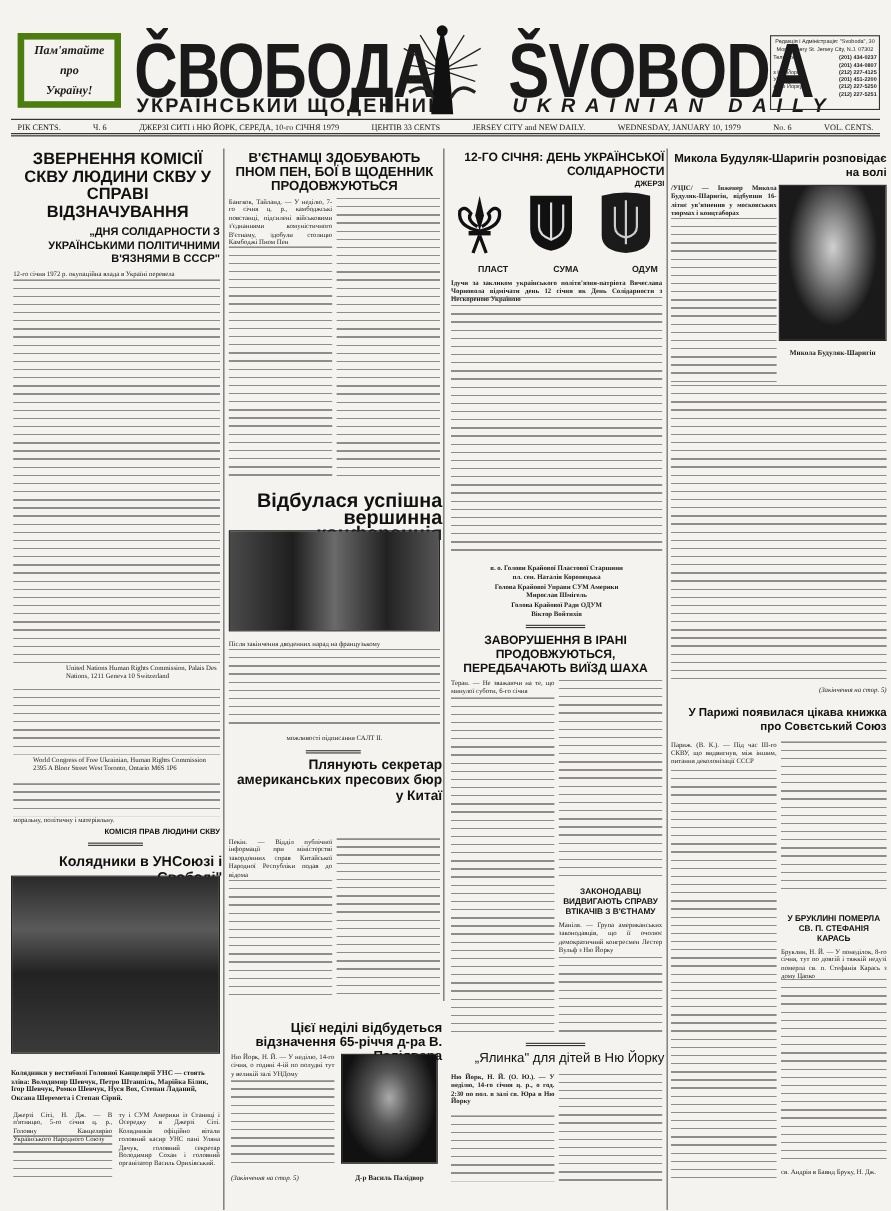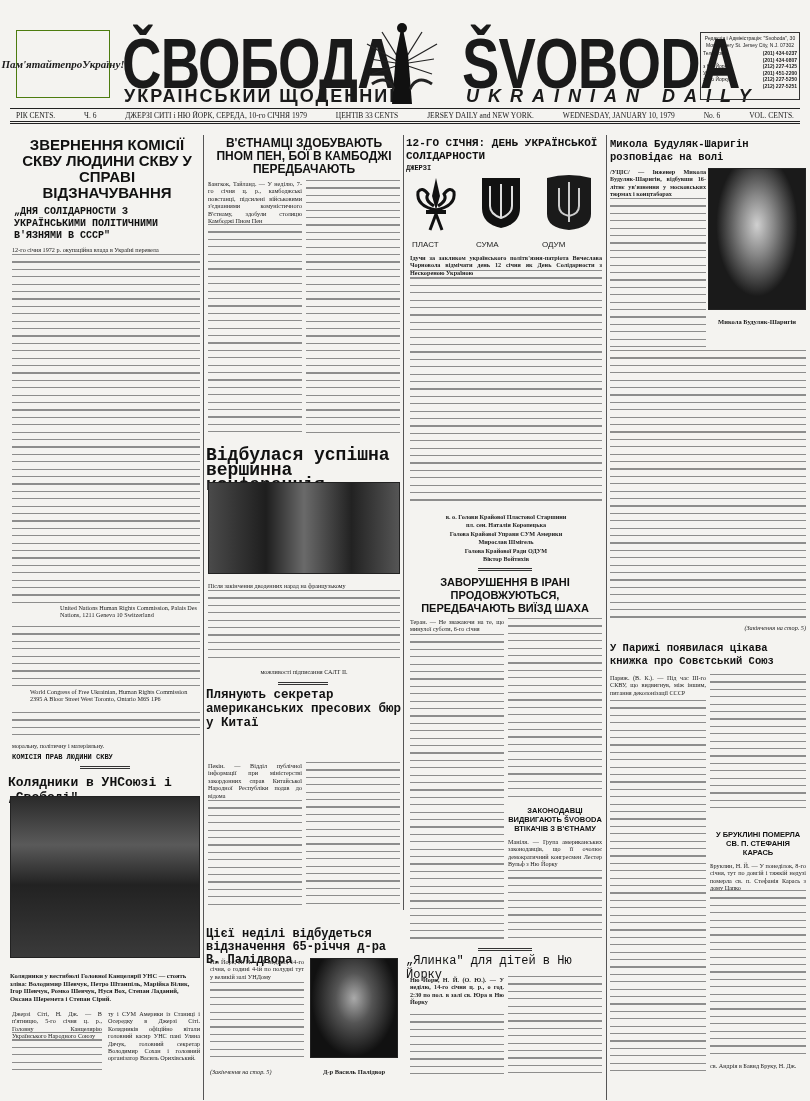--- a/index.html
+++ b/index.html
@@ -1,35 +1,35 @@
 <!DOCTYPE html>
 <html><head>
 <meta charset="utf-8">
 <style>
 *{box-sizing:border-box;margin:0;padding:0}
 body{width:810px;height:1101px;background:#f4f3f0;color:#1a1a1a;font-family:"Liberation Serif",serif;overflow:hidden;position:relative}
 .abs{position:absolute}
-.masthead-box{left:16px;top:30px;width:94px;height:68px;border:1px solid #4d7c0f;display:flex;flex-direction:row;align-items:center;justify-content:center;font-style:italic;font-weight:bold;font-size:11px;line-height:18px;text-align:center}
+.masthead-box{left:16px;top:30px;width:94px;height:68px;border:6px solid #4d7c0f;display:flex;flex-direction:column;align-items:center;justify-content:center;font-style:italic;font-weight:bold;font-size:11px;line-height:18px;text-align:center}
 .title-ua{left:122px;top:28px;font-family:"Liberation Sans",sans-serif;font-weight:bold;font-size:70px;letter-spacing:-1px;transform:scaleX(0.78);transform-origin:left top;line-height:72px}
 .sub-ua{left:124px;top:86px;font-family:"Liberation Sans",sans-serif;font-weight:bold;font-size:18px;letter-spacing:2px}
 .title-en{left:462px;top:28px;font-family:"Liberation Sans",sans-serif;font-weight:bold;font-size:70px;letter-spacing:-1px;transform:scaleX(0.8);transform-origin:left top;line-height:72px}
 .sub-en{left:466px;top:86px;font-family:"Liberation Sans",sans-serif;font-weight:bold;font-style:italic;font-size:18px;letter-spacing:9px}
 .emblem{left:362px;top:14px;width:80px;height:90px}
 .contact{left:700px;top:32px;width:100px;height:68px;border:1px solid #333;font-family:"Liberation Sans",sans-serif;font-size:5px;line-height:6.5px;padding:2px}
 .contact .row{display:flex;justify-content:space-between}
 .dateline{left:10px;top:108px;width:790px;border-top:1px solid #222;border-bottom:3px double #222;height:16px;font-size:7.5px;display:flex;justify-content:space-between;align-items:center;padding:0 6px;font-family:"Liberation Serif",serif}
 .col{position:absolute;font-size:6.2px;line-height:7.4px;text-align:justify;color:#222}
 .vr{position:absolute;width:1px;background:#555}
 .hr{position:absolute;height:1px;background:#444}
 .hd{position:absolute;font-family:"Liberation Sans",sans-serif;font-weight:bold;text-align:center;color:#111}
-.hs{position:absolute;font-family:Liberation Mono, monospace;font-weight:bold;text-align:left;color:#111}
+.hs{position:absolute;font-family:Liberation Sans, sans-serif;font-weight:bold;text-align:right;color:#111}
 .photo{position:absolute;background:linear-gradient(135deg,#3a3a3a,#111 60%,#444);border:1px solid #222}
 .caption{position:absolute;font-size:6.5px;font-weight:bold;text-align:center}
 .filler{position:absolute;background:repeating-linear-gradient(to bottom,#6b6b6b 0 1.2px,transparent 1.2px 7.4px);opacity:.75}
-.crest{position:absolute;font-family:"Liberation Sans",sans-serif;font-weight:normal;font-size:8px;text-align:left}
+.crest{position:absolute;font-family:"Liberation Sans",sans-serif;font-weight:bold;font-size:8px;text-align:right}
 </style>
 </head>
 <body>
 
 <div class="abs masthead-box">
   <span>Пам'ятайте</span>
   <span>про</span>
   <span>Україну!</span>
 </div>
 <div class="abs title-ua">ČВОБОДА</div>
@@ -77,21 +77,21 @@
       <span></span>
       <b>(212) 227-5251</b>
     </div>
 </div>
 
 <div class="abs dateline">
   <span>РІК CENTS.</span>
   <span>Ч. 6</span>
   <span>ДЖЕРЗІ СИТІ і НЮ ЙОРК, СЕРЕДА, 10-го СІЧНЯ 1979</span>
   <span>ЦЕНТІВ 33 CENTS</span>
-  <span>JERSEY DAILY and NEW YORK.</span>
+  <span>JERSEY CITY and NEW DAILY.</span>
   <span>WEDNESDAY, JANUARY 10, 1979</span>
   <span>No. 6</span>
   <span>VOL. CENTS.</span>
 </div>
 
 <div class="vr" style="left:203px;top:135px;height:965px"></div>
 <div class="vr" style="left:403px;top:135px;height:775px"></div>
 <div class="vr" style="left:606px;top:135px;height:965px"></div>
 
 <div class="hd" style="left:14px;top:137px;width:186px;font-size:15px;line-height:16px">ЗВЕРНЕННЯ КОМІСІЇ СКВУ ЛЮДИНИ СКВУ У СПРАВІ ВІДЗНАЧУВАННЯ</div>
@@ -106,21 +106,21 @@
 <div class="hs" style="left:12px;top:753px;width:188px;font-size:7px">КОМІСІЯ ПРАВ ЛЮДИНИ СКВУ</div>
 <div class="hr" style="left:80px;top:766px;width:50px;height:3px;border-top:1px solid #333;border-bottom:1px solid #333;background:none"></div>
 
 <div class="hs" style="left:8px;top:775px;width:194px;font-size:13px">Колядники в УНСоюзі і „Свободі"</div>
 <div class="photo" style="left:10px;top:796px;width:190px;height:162px;background:linear-gradient(180deg,#2a2a2a 0%,#5a5a5a 30%,#222 55%,#3a3a3a 100%)"></div>
 <div class="caption" style="left:10px;top:972px;width:190px;text-align:left;line-height:7.6px">Колядники у вестибюлі Головної Канцелярії УНС — стоять зліва: Володимир Шевчук, Петро Штанпіль, Марійка Білик, Ігор Шевчук, Ромко Шевчук, Нуся Вох, Степан Ладаний, Оксана Шеремета і Степан Сірий.</div>
 <div class="col" style="left:12px;top:1010px;width:90px">Джерзі Сіті, Н. Дж. — В п'ятницю, 5-го січня ц. р., Головну Канцелярію Українського Народного Союзу</div>
 <div class="filler" style="left:12px;top:1032px;width:90px;height:42px"></div>
 <div class="col" style="left:108px;top:1010px;width:92px">ту і СУМ Америки із Станиці і Осередку в Джерзі Сіті. Колядників офіційно вітали головний касир УНС пані Уляна Дячук, головний секретар Володимир Сохан і головний організатор Василь Орихівський.</div>
 
-<div class="hd" style="left:206px;top:137px;width:196px;font-size:12px;line-height:13px">В'ЄТНАМЦІ ЗДОБУВАЮТЬ ПНОМ ПЕН, БОЇ В КАМБОДЖІ ПЕРЕДБАЧАЮТЬ</div>
+<div class="hd" style="left:206px;top:137px;width:196px;font-size:12px;line-height:13px">В'ЄТНАМЦІ ЗДОБУВАЮТЬ ПНОМ ПЕН, БОЇ В ЩОДЕННИК ПРОДОВЖУЮТЬСЯ</div>
 <div class="col" style="left:208px;top:180px;width:94px">Бангкок, Тайланд. — У неділю, 7-го січня ц. р., камбоджські повстанці, підсилені військовими з'єднаннями комуністичного В'єтнаму, здобули столицю Камбоджі Пном Пен</div>
 <div class="filler" style="left:208px;top:224px;width:94px;height:210px"></div>
 <div class="filler" style="left:306px;top:180px;width:94px;height:254px"></div>
 
 <div class="hs" style="left:206px;top:448px;width:196px;font-size:18px;line-height:15px">Відбулася успішна вершинна конференція</div>
 <div class="photo" style="left:208px;top:482px;width:192px;height:92px;background:linear-gradient(90deg,#4a4a4a,#1e1e1e 30%,#6a6a6a 50%,#222 75%,#555)"></div>
 <div class="col" style="left:208px;top:582px;width:192px">Після закінчення дводенних нарад на французькому</div>
 <div class="filler" style="left:208px;top:590px;width:192px;height:72px"></div>
 <div class="col" style="left:208px;top:668px;width:192px;text-align:center">можливості підписання САЛТ II.</div>
 <div class="hr" style="left:278px;top:682px;width:50px;height:3px;border-top:1px solid #333;border-bottom:1px solid #333;background:none"></div>
@@ -167,21 +167,21 @@
   <div>Голова Крайової Ради ОДУМ</div>
   <div>Віктор Войтихів</div>
 </div>
 <div class="hr" style="left:478px;top:568px;width:54px;height:3px;border-top:1px solid #333;border-bottom:1px solid #333;background:none"></div>
 
 <div class="hd" style="left:406px;top:576px;width:198px;font-size:11px;line-height:13px">ЗАВОРУШЕННЯ В ІРАНІ ПРОДОВЖУЮТЬСЯ, ПЕРЕДБАЧАЮТЬ ВИЇЗД ШАХА</div>
 <div class="col" style="left:410px;top:618px;width:94px">Теран. — Не зважаючи на те, що минулої суботи, 6-го січня</div>
 <div class="filler" style="left:410px;top:634px;width:94px;height:310px"></div>
 <div class="filler" style="left:508px;top:618px;width:94px;height:180px"></div>
 
-<div class="hd" style="left:508px;top:806px;width:94px;font-size:7.5px;line-height:9px">ЗАКОНОДАВЦІ ВИДВИГАЮТЬ ŠVOBODA ВТІКАЧІВ З В'ЄТНАМУ</div>
+<div class="hd" style="left:508px;top:806px;width:94px;font-size:7.5px;line-height:9px">ЗАКОНОДАВЦІ ВИДВИГАЮТЬ СПРАВУ ВТІКАЧІВ З В'ЄТНАМУ</div>
 <div class="col" style="left:508px;top:838px;width:94px">Маніля. — Група американських законодавців, що її очолює демократичний конгресмен Лестер Вульф з Ню Йорку</div>
 <div class="filler" style="left:508px;top:870px;width:94px;height:72px"></div>
 <div class="hr" style="left:478px;top:948px;width:54px;height:3px;border-top:1px solid #333;border-bottom:1px solid #333;background:none"></div>
 
 <div class="hs" style="left:406px;top:954px;width:198px;font-size:12px;font-weight:normal">„Ялинка" для дітей в Ню Йорку</div>
 <div class="col" style="left:410px;top:976px;width:94px;font-weight:bold">Ню Йорк, Н. Й. (О. Ю.). — У неділю, 14-го січня ц. р., о год. 2:30 по пол. в залі св. Юра в Ню Йорку</div>
 <div class="filler" style="left:410px;top:1014px;width:94px;height:60px"></div>
 <div class="filler" style="left:508px;top:976px;width:94px;height:98px"></div>
 
 <div class="hs" style="left:610px;top:138px;width:196px;font-size:10.5px;line-height:13px">Микола Будуляк-Шаригін розповідає на волі</div>

